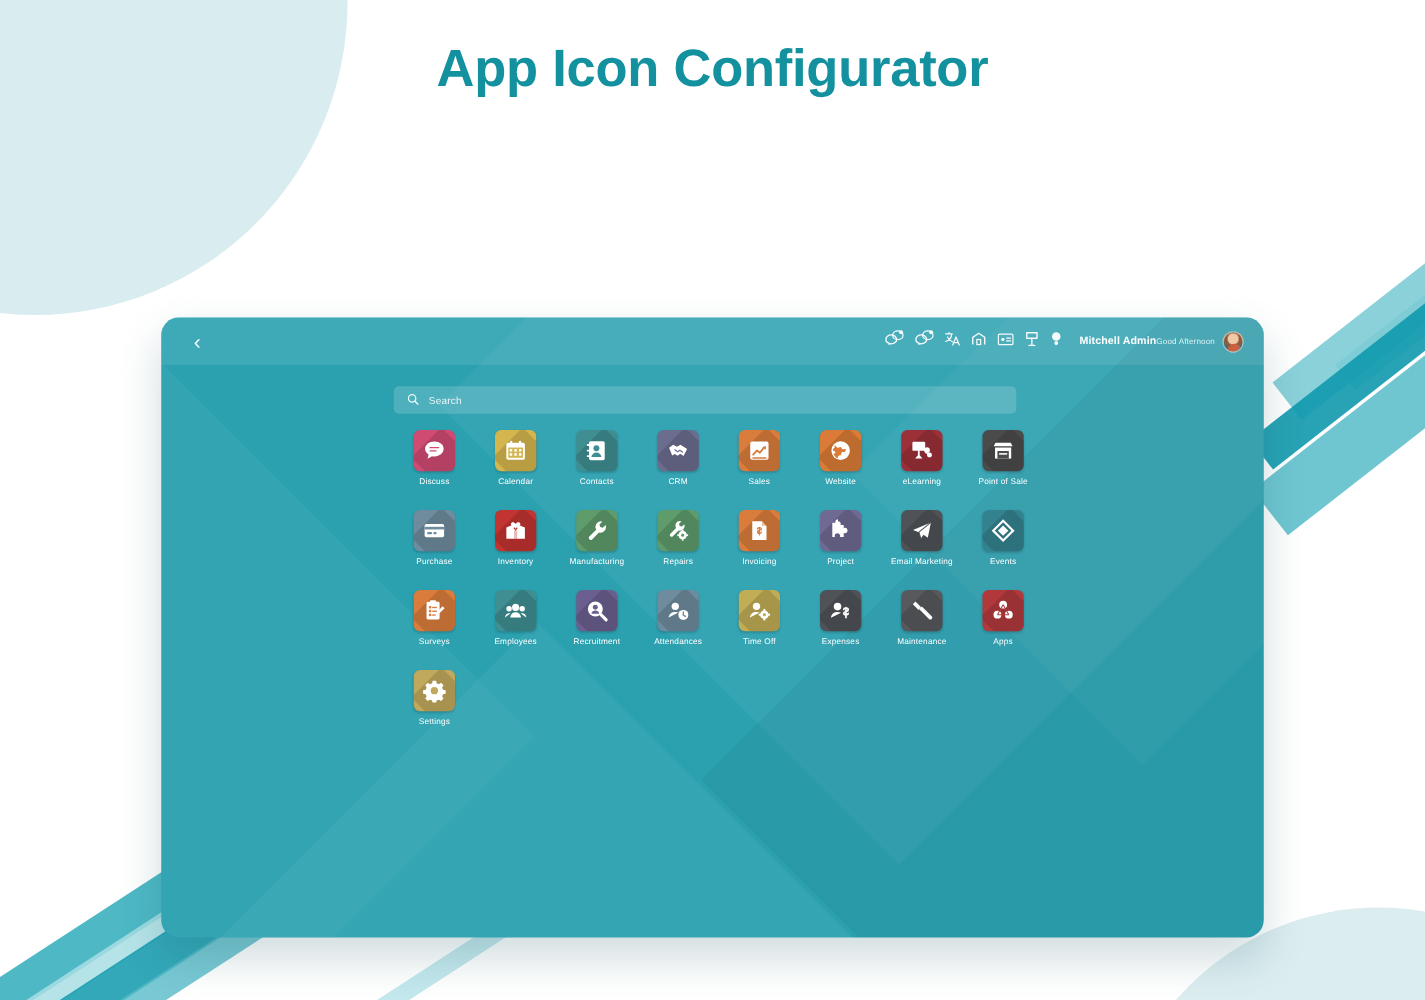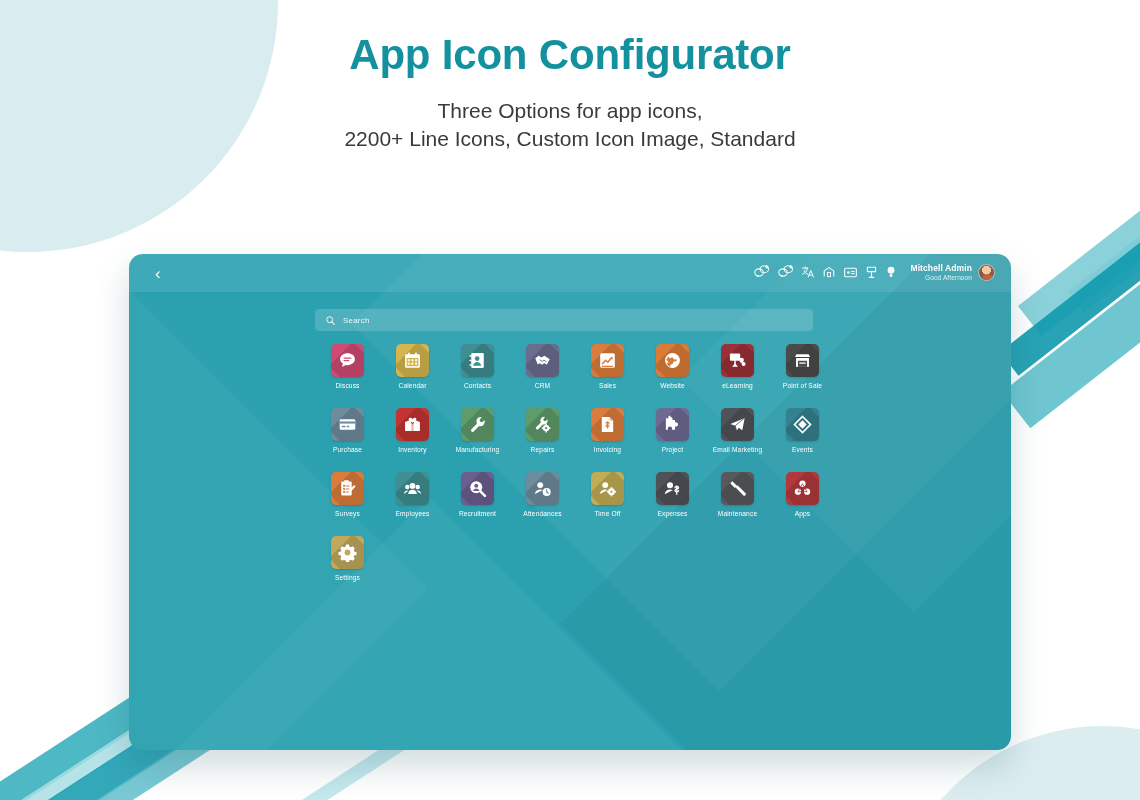--- a/index.html
+++ b/index.html
@@ -67,21 +67,21 @@
     display:flex;align-items:center;justify-content:space-between;
     padding:0 16px 0 26px;box-sizing:border-box;
   }
   .back-chevron{
     color:#ffffff;font-size:17px;line-height:1;opacity:.95;
     cursor:pointer;user-select:none;
   }
   .header-right{display:flex;align-items:center;gap:9px;}
   .hicon{display:block;opacity:.95;cursor:pointer;}
   .user-block{display:flex;align-items:center;gap:6px;margin-left:5px;cursor:pointer;}
-  .user-names{display:flex;flex-direction:column;align-items:flex-end;line-height:1.15;}
+  .user-names{display:flex;flex-direction:row;align-items:flex-end;line-height:1.15;}
   .user-name{color:#fff;font-size:8.5px;font-weight:bold;letter-spacing:.1px;}
   .user-greet{color:#d9f2f5;font-size:6.5px;letter-spacing:.1px;}
   .avatar{
     width:17px;height:17px;border-radius:50%;
     background:radial-gradient(circle at 50% 34%, #f0c9a8 0 36%, #8e5b3a 37% 60%, #3c6f79 61% 100%);
     border:1px solid rgba(255,255,255,.55);box-sizing:border-box;
     position:relative;overflow:hidden;flex:none;
   }
   .avatar:after{
     content:"";position:absolute;left:3px;top:9px;width:11px;height:11px;
@@ -133,24 +133,20 @@
   <div class="stripe st-tr-3"></div>
   <div class="stripe st-bl-1"></div>
   <div class="stripe st-bl-2"></div>
   <div class="stripe st-bl-3"></div>
   <div class="stripe st-bl-4"></div>
   <div class="stripe st-bl-5"></div>
 </div>
 
 <div class="heading-wrap">
   <h1 class="page-title">App Icon Configurator</h1>
-  <p class="page-subtitle">
-    <span>Three Options for app icons,</span><br>
-    <span>2200+ Line Icons, Custom Icon Image, Standard</span>
-  </p>
 </div>
 
 <div class="window">
 
   <div class="win-facets">
     <div class="facet f1"></div>
     <div class="facet f2"></div>
     <div class="facet f3"></div>
     <div class="facet f4"></div>
     <div class="facet f5"></div>

